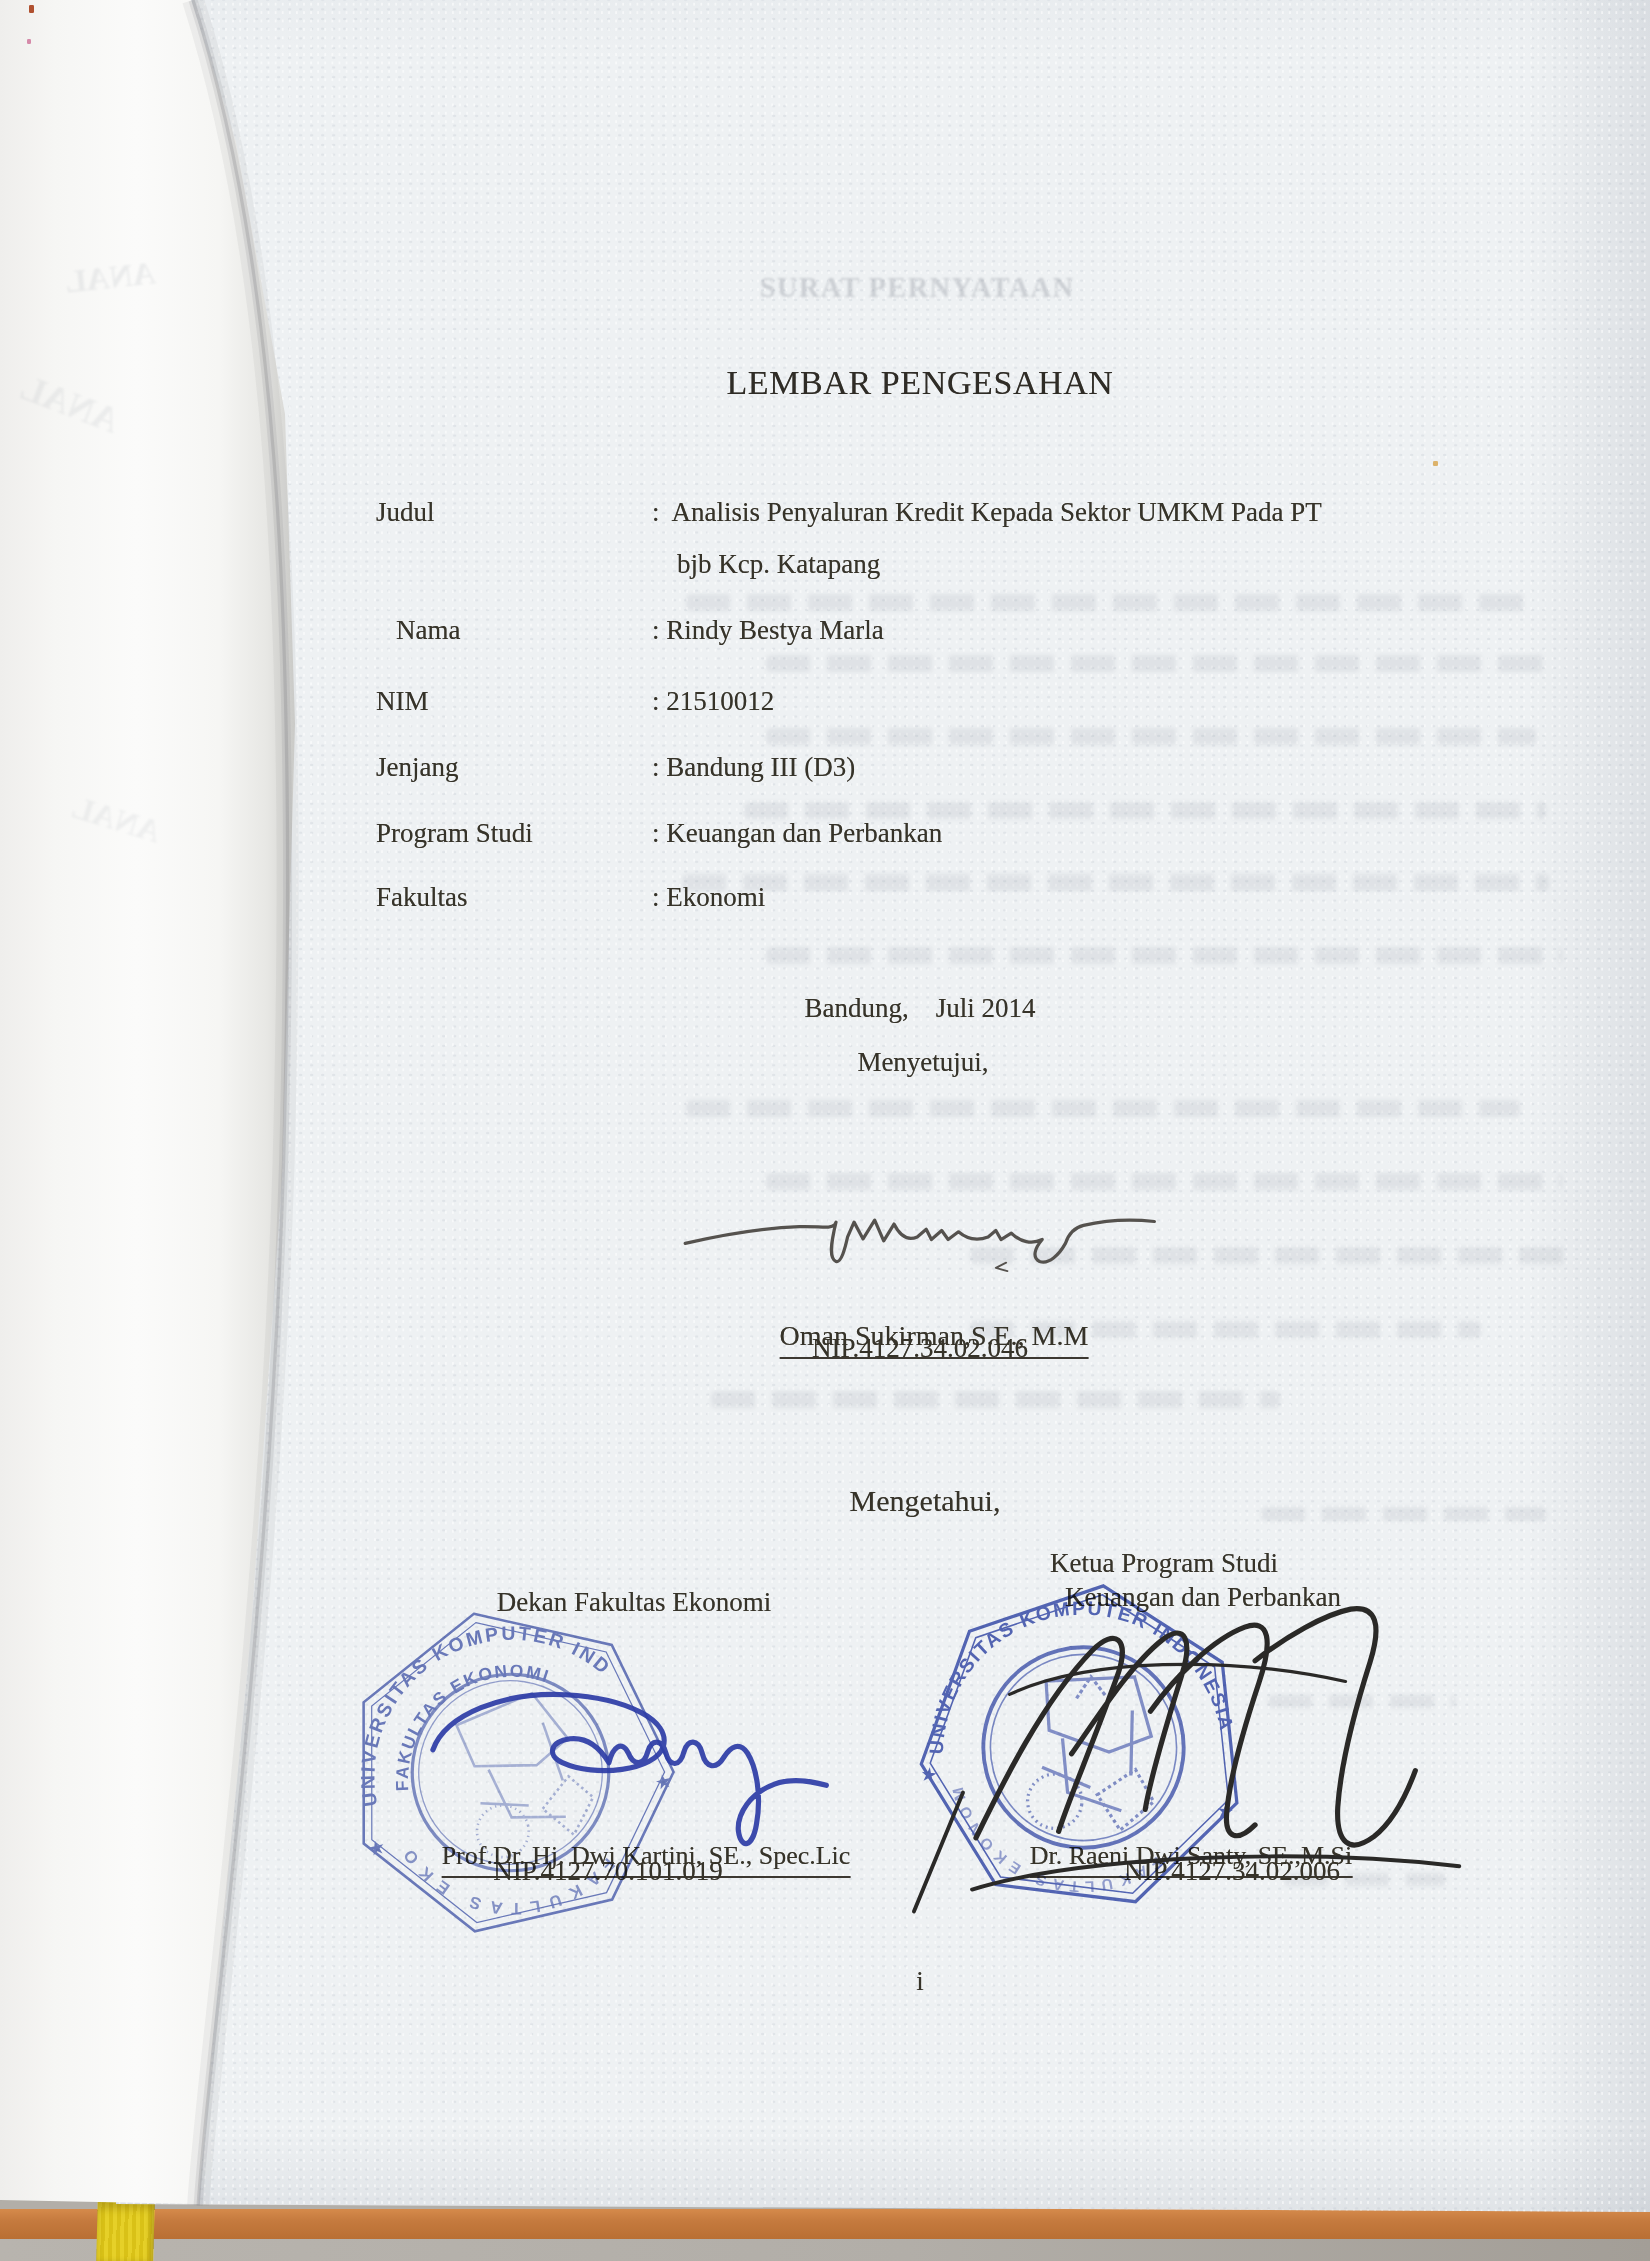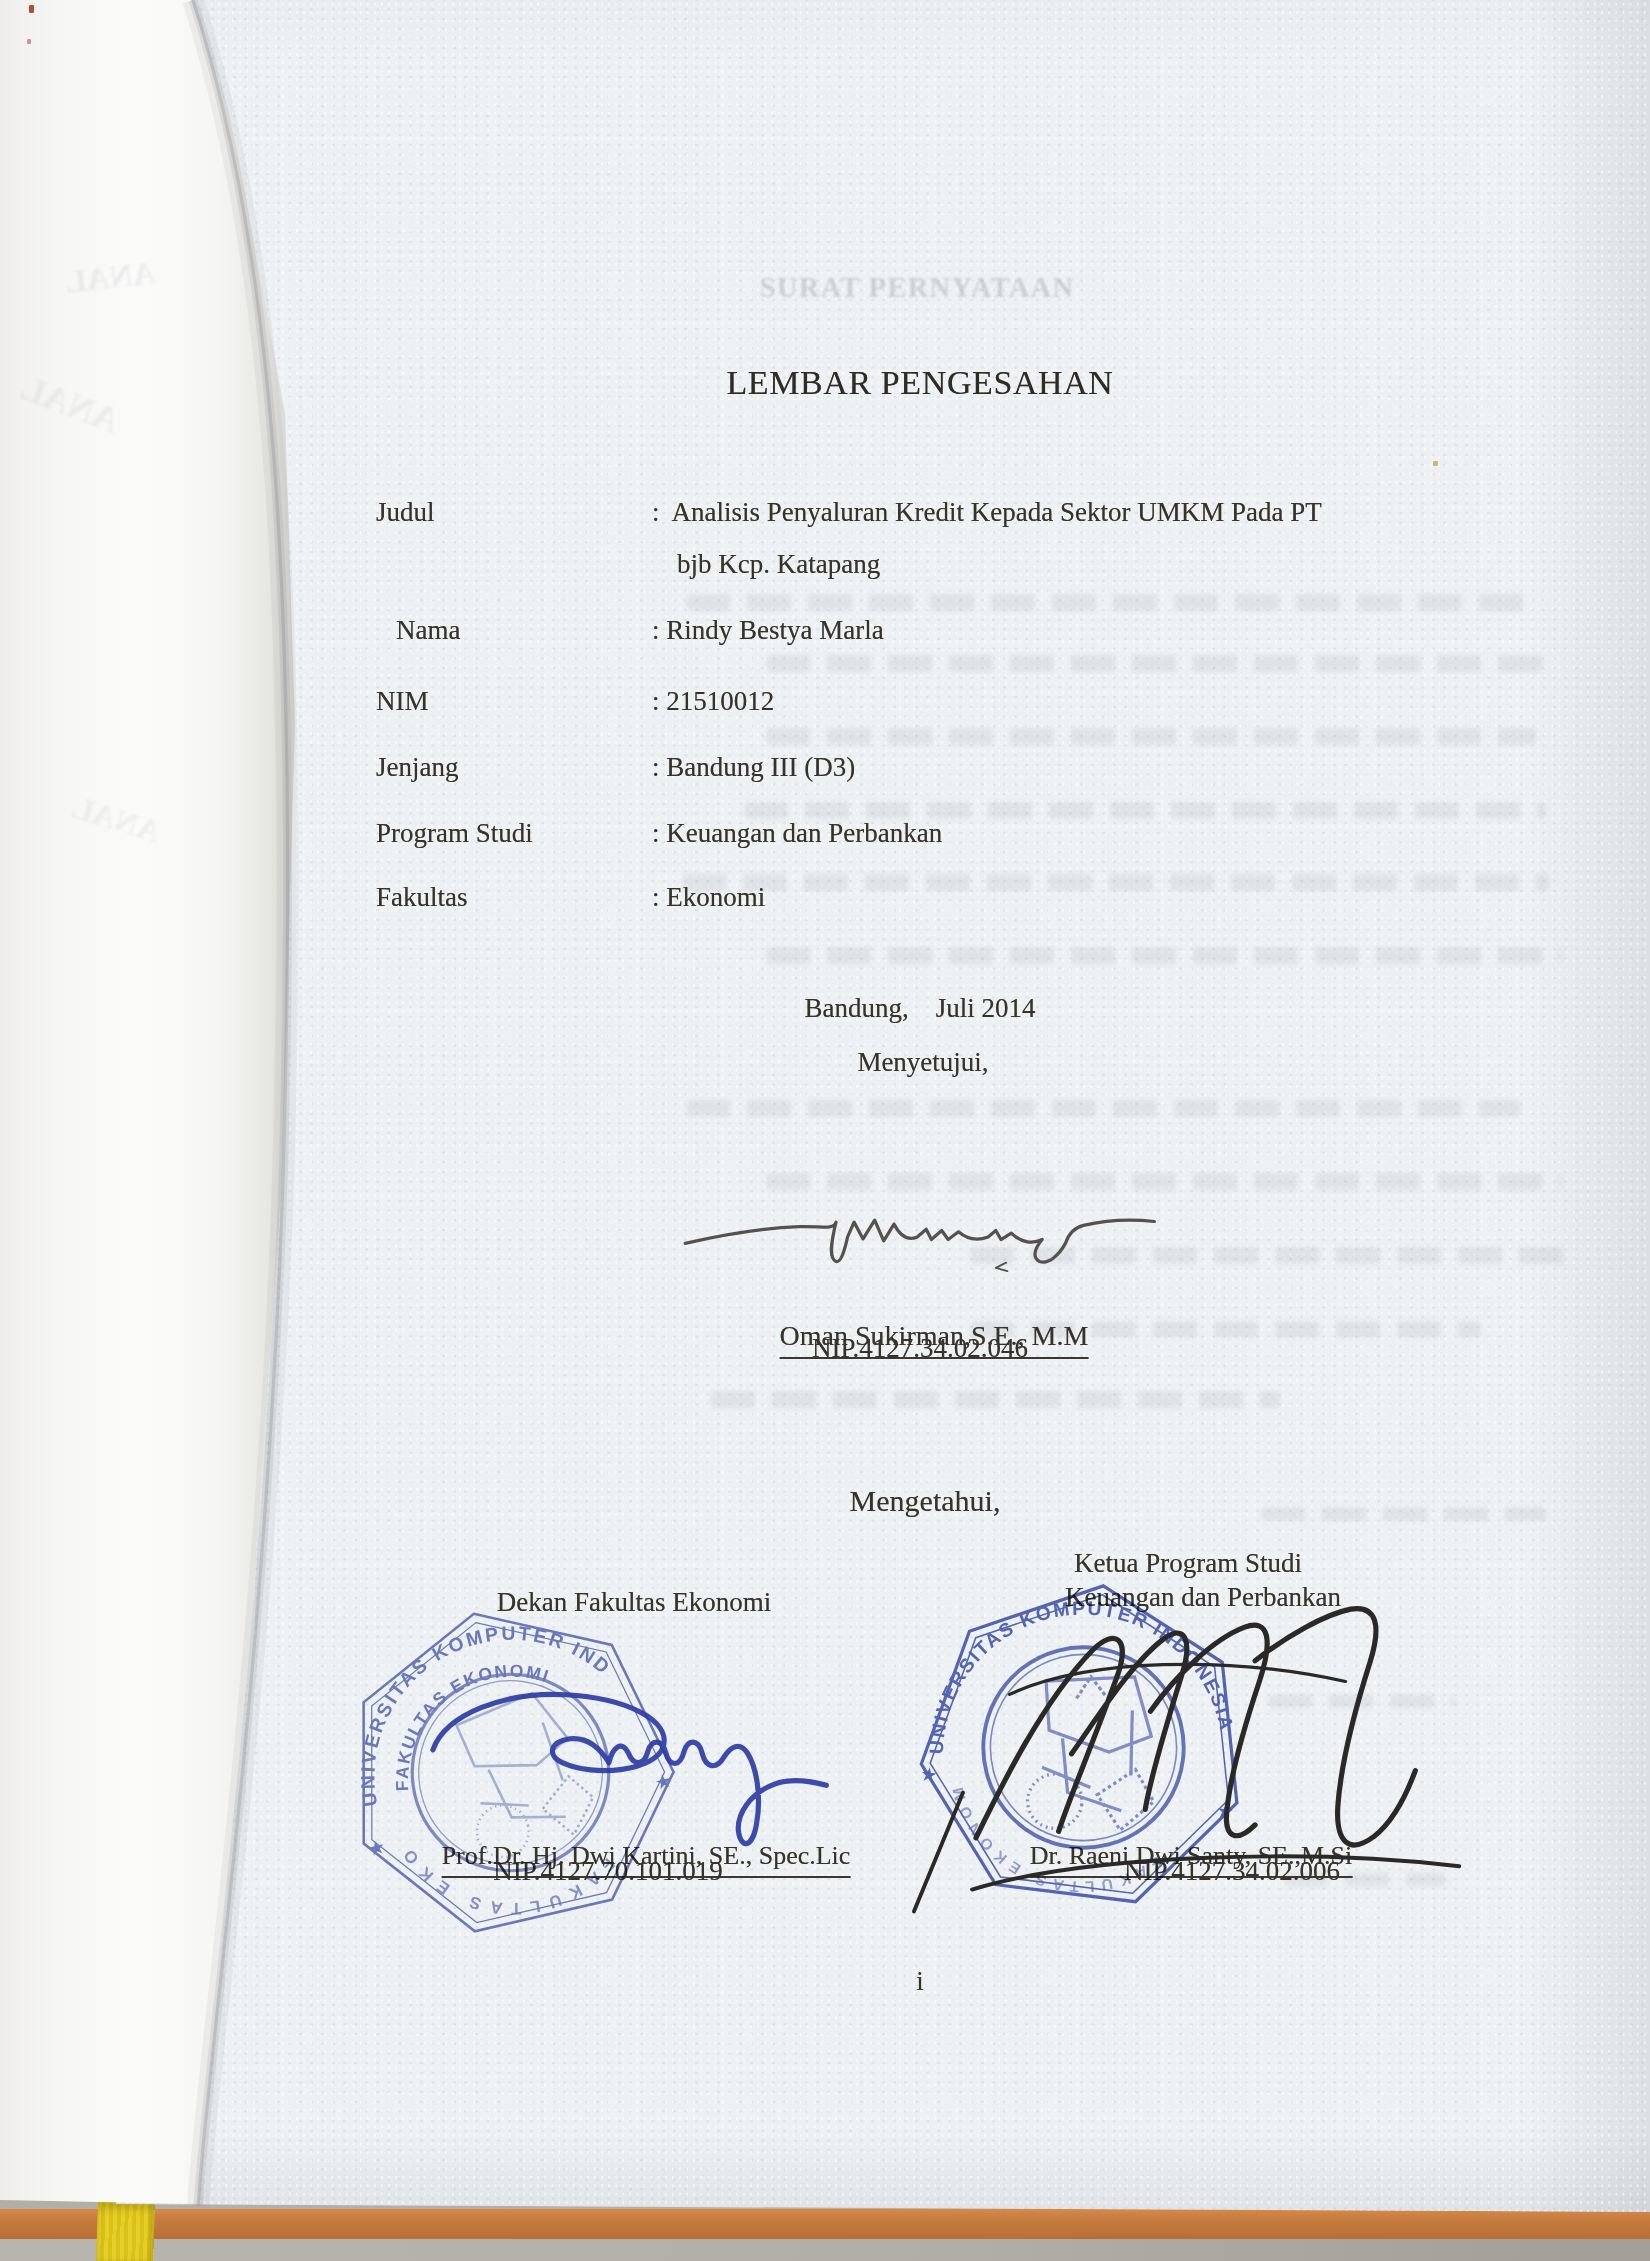--- a/index.html
+++ b/index.html
@@ -121,21 +121,21 @@
   <div class="t body-text c" style="left:920px;top:991px;">Bandung,    Juli 2014</div>
   <div class="t body-text c" style="left:923px;top:1045px;">Menyetujui,</div>
 
   <div class="t c" style="left:920px;top:1288px;font-size:28px;">
     <span class="u">Oman Sukirman,S.E., M.M</span>
   </div>
   <div class="t body-text c" style="left:920px;top:1331px;text-align:right;">NIP.4127.34.02.046</div>
 
   <div class="t c" style="left:925px;top:1446px;font-size:30px;margin-top:38px;">Mengetahui,</div>
 
-  <div class="t body-text c" style="left:1188px;top:1546px;font-family:Liberation Serif, serif;">Ketua Program Studi</div>
+  <div class="t body-text c" style="left:1164px;top:1546px;font-family:Liberation Serif, serif;">Ketua Program Studi</div>
   <div class="t body-text c" style="left:1203px;top:1580px;">Keuangan dan Perbankan</div>
   <div class="t body-text c" style="left:634px;top:1585px;">Dekan Fakultas Ekonomi</div>
 
   <div class="t c" style="left:633px;top:1811px;font-size:26px;">
     <span class="u">Prof.Dr. Hj. Dwi Kartini, SE., Spec.Lic</span>
   </div>
   <div class="t body-text c" style="left:608px;top:1854px;">NIP.4127.70.101.019</div>
 
   <div class="t c" style="left:1178px;top:1811px;font-size:26px;">
     <span class="u">Dr. Raeni Dwi Santy, SE.,M.Si</span>

